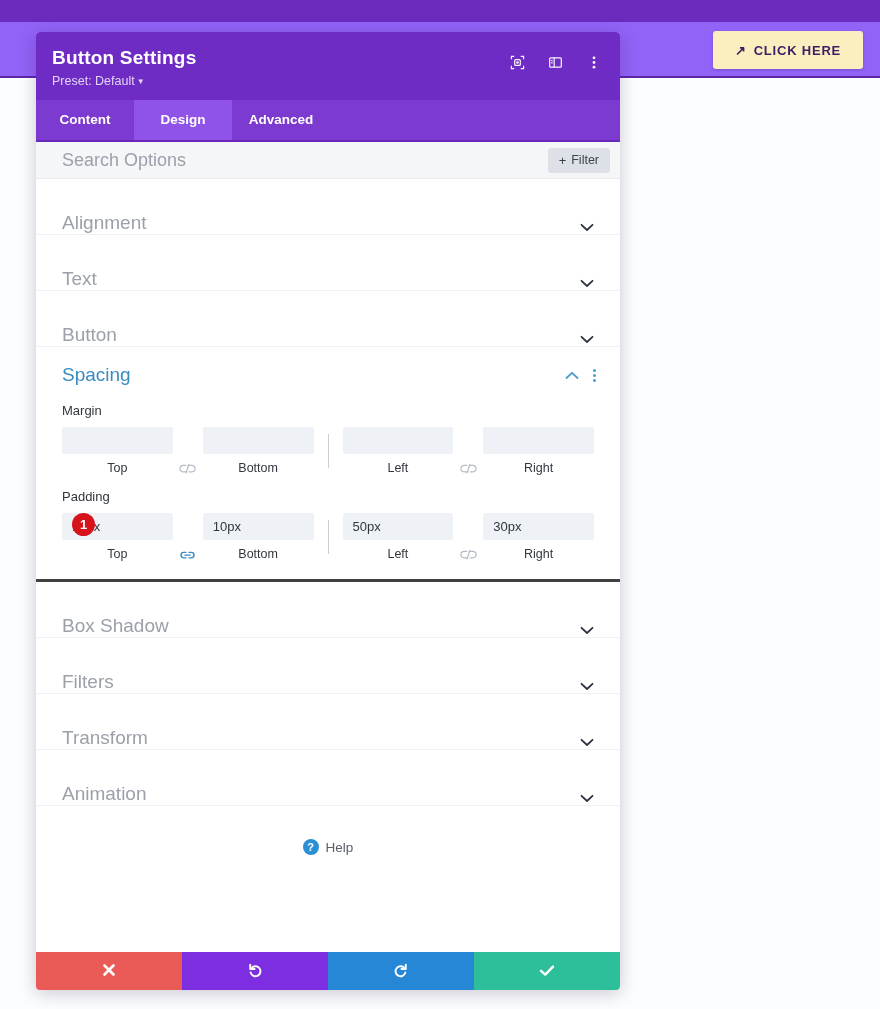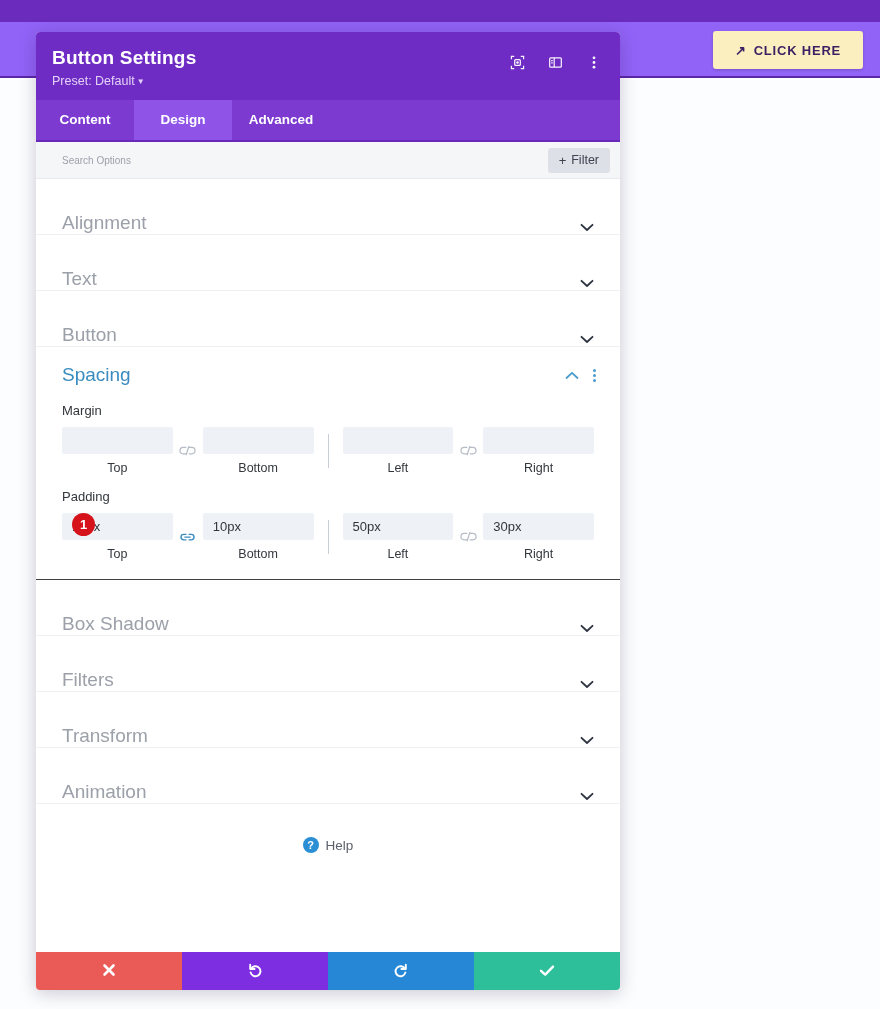--- a/index.html
+++ b/index.html
@@ -135,21 +135,21 @@
     border-bottom: 1px solid #e8eaee;
     padding: 0 10px 0 26px;
     height: 37px;
     flex: 0 0 auto;
   }
   .search-input {
     border: none;
     background: transparent;
     outline: none;
     font-family: "Liberation Sans", sans-serif;
-    font-size: 10px;
+    font-size: 18px;
     color: #0f172a;
     flex: 1;
   }
   .search-input::placeholder { color: #9ca0aa; }
   .filter-btn {
     background: #dde0e6;
     color: #3c4250;
     font-size: 12.5px;
     padding: 5px 11px;
     border-radius: 3px;
@@ -182,21 +182,21 @@
     color: #9ba0a9;
     font-weight: normal;
   }
   .chev {
     color: #2d3340;
     font-size: 13px;
     line-height: 1;
   }
 
   
-  .spacing-block { border-bottom: 1px solid #404040; padding-bottom: 18px; }
+  .spacing-block { border-bottom: 3px solid #404040; padding-bottom: 18px; }
   .spacing-head {
     height: 56px;
     display: flex;
     align-items: center;
     justify-content: space-between;
     padding: 0 22px 0 26px;
     cursor: pointer;
   }
   .spacing-title {
     font-size: 19px;
@@ -223,21 +223,21 @@
     color: #32373d;
     margin-bottom: 9px;
   }
   .fields-row {
     display: flex;
     align-items: center;
     position: relative;
   }
   .field-pair {
     display: flex;
-    align-items: center;
+    align-items: flex-end;
     flex: 1;
   }
   .field-cell { flex: 1; }
   .field-input {
     width: 100%;
     height: 27px;
     background: #eef1f6;
     border: none;
     border-radius: 2px;
     outline: none;

